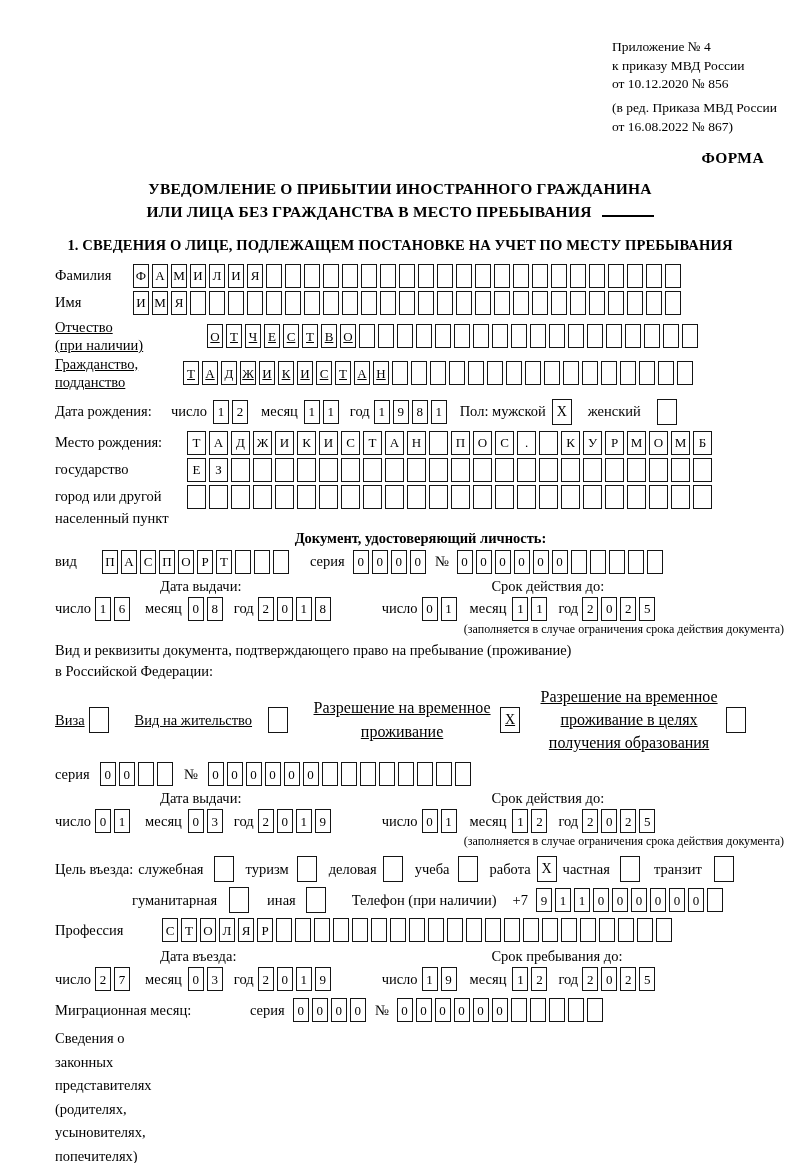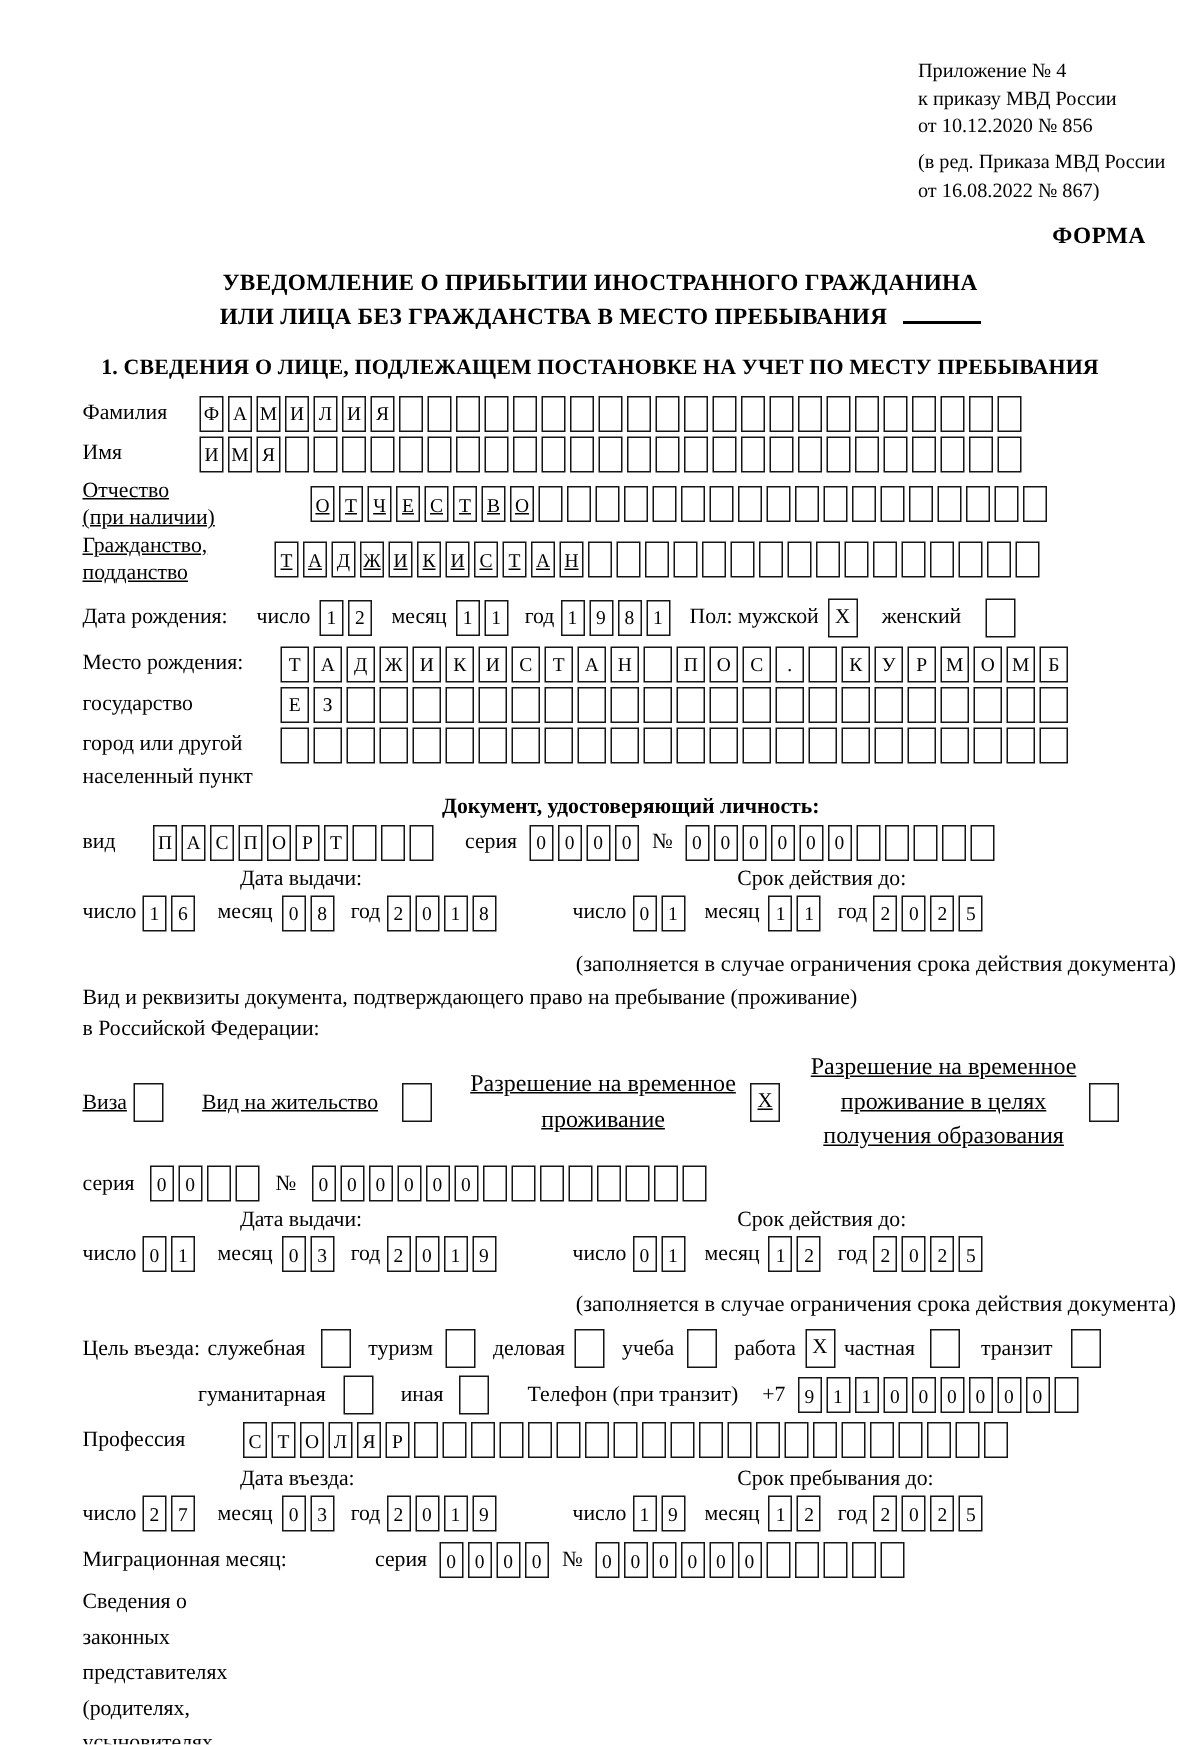--- a/index.html
+++ b/index.html
@@ -26,21 +26,21 @@
     display:flex; align-items:center; justify-content:center;
     font-size:13px; line-height:1;
   }
   .boxes.wide .box { width:19px; }
   .cbox {
     flex:none; width:20px; height:26px; border:1.7px solid #151515;
     display:flex; align-items:center; justify-content:center; font-size:14px;
   }
   .dochdr { text-align:center; font-weight:bold; font-size:14.5px; margin-top:3px; }
   .dhdr { display:flex; font-size:14.5px; margin-top:4px; }
-  .note { text-align:right; font-size:15px; margin-top:14px; padding-right:2px; }
+  .note { text-align:right; font-size:12px; margin-top:1px; padding-right:2px; }
   .ckcol { flex:none; text-align:center; font-size:16px; line-height:1.45; }
   .gblock { display:flex; align-items:flex-start; margin-top:5px;flex-direction:column; }
   .glabel { flex:none; width:105px; font-size:14.5px; line-height:1.62; }
   .grows .frow:first-child { margin-top:0; }
   .grows .frow { margin-top:8px; }
   .footnote { font-size:13.4px; margin:6px 0 0 42px; }
 </style>
 </head>
 <body>
 
@@ -513,21 +513,21 @@
       <span class="lbl" style="margin-left:6px">частная</span>
       <span class="cbox" style="margin-left:10px"></span>
       <span class="lbl" style="margin-left:14px">транзит</span>
       <span class="cbox" style="margin-left:12px"></span>
     </div>
     <div class="frow" style="margin-top:5px">
       <span class="lbl" style="margin-left:77px">гуманитарная</span>
       <span class="cbox" style="margin-left:12px"></span>
       <span class="lbl" style="margin-left:18px">иная</span>
       <span class="cbox" style="margin-left:10px"></span>
-      <span class="lbl" style="margin-left:26px">Телефон (при транзит)</span>
+      <span class="lbl" style="margin-left:26px">Телефон (при наличии)</span>
       <span class="lbl" style="margin-left:16px">+7</span>
       <span class="boxes" style="margin-left:8px">
           <span class="box">9</span>
           <span class="box">1</span>
           <span class="box">1</span>
           <span class="box">0</span>
           <span class="box">0</span>
           <span class="box">0</span>
           <span class="box">0</span>
           <span class="box">0</span>

